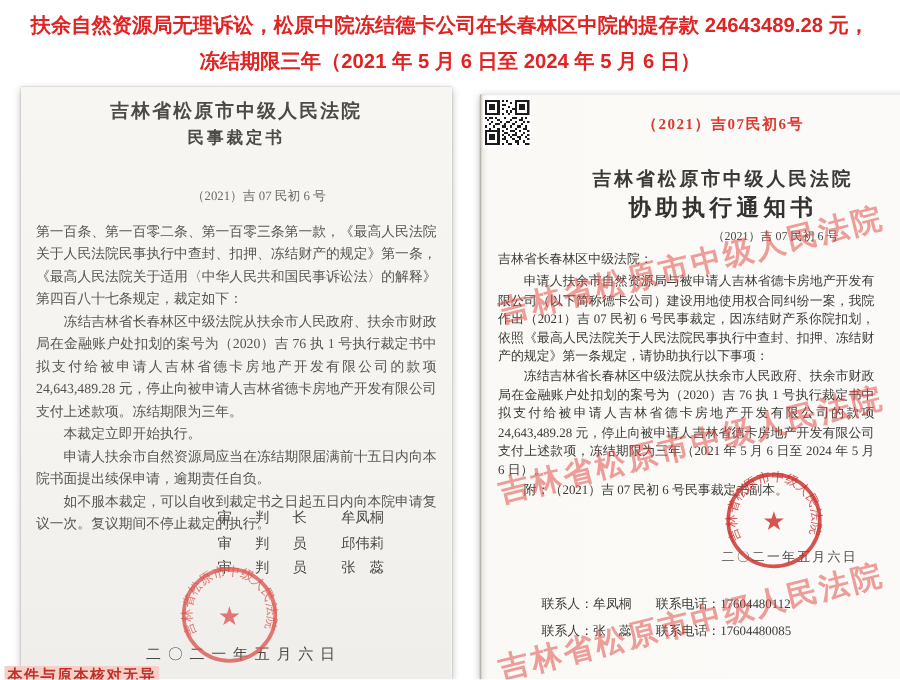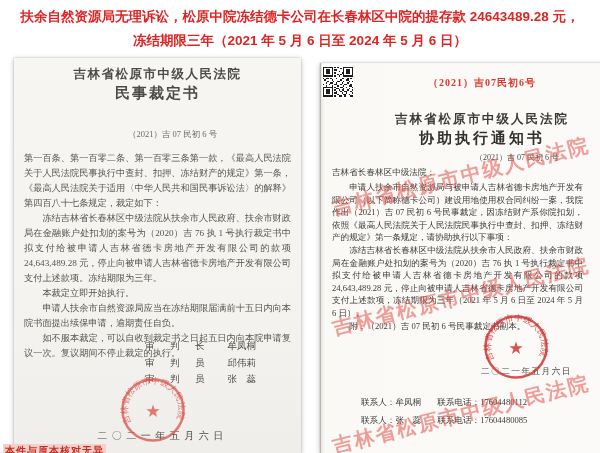--- a/index.html
+++ b/index.html
@@ -16,21 +16,21 @@
   .page { position:absolute; box-shadow:0 1px 5px rgba(0,0,0,.28), 0 0 1px rgba(0,0,0,.25); }
   .page-left  { left:14px;  top:58px; width:287px; height:395px;
                 background:linear-gradient(180deg,#f7f6f3 0%,#f4f3ef 60%,#efeeea 100%); }
   .page-right { left:320px; top:63px; width:323px; height:390px;
                 background:linear-gradient(90deg,#e8e6e1 0px,#faf9f6 4px,#fbfaf8 100%);
                 border-left:1px solid #b9b5ae; }
 
   
   .l-court { margin-top:8px; text-align:center; font-size:12.5px; font-weight:bold;
              letter-spacing:1.5px; color:#4d4b47; }
-  .l-type  { text-align:center; font-size:15px; font-weight:bold; letter-spacing:2px;
+  .l-type  { text-align:center; font-size:11px; font-weight:bold; letter-spacing:2px;
              color:#4d4b47; margin-top:1px; }
   .l-caseno{ text-align:center; font-size:8.5px; color:#6b6963; margin-top:26px; padding-left:30px; }
   .l-body  { margin:10px 10px 0 10px; font-size:9.2px; line-height:15px; color:#57554f;
              text-align:justify; }
   .l-body p.ind { text-indent:2em; }
   .judges { position:absolute; left:88px; top:280px; font-size:9.5px; color:#4c4a45; }
   .judge-row { display:flex; gap:20px; line-height:16.5px;margin-left:43px; }
   .judge-role { letter-spacing:3px; }
   .l-date { position:absolute; left:0; top:371px; width:100%; text-align:center;
             font-size:10px; letter-spacing:4.5px; color:#4c4a45; padding-left:10px; z-index:1; }

